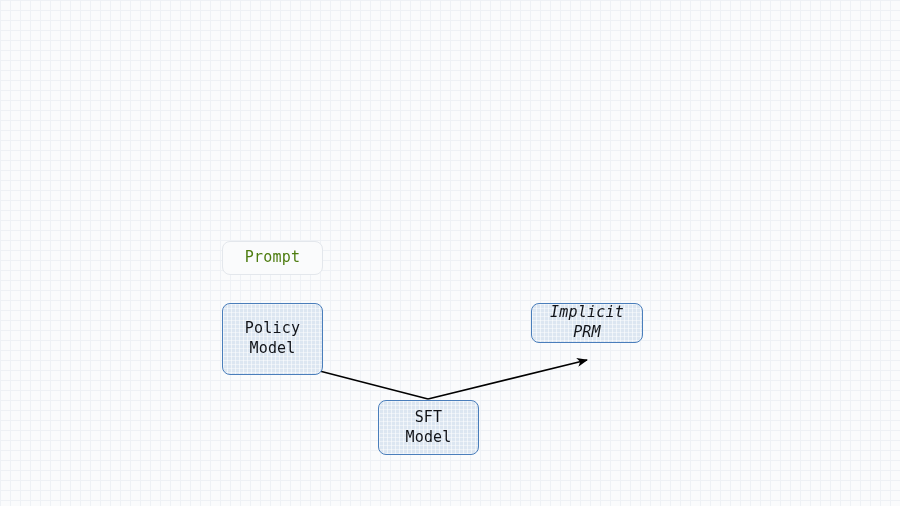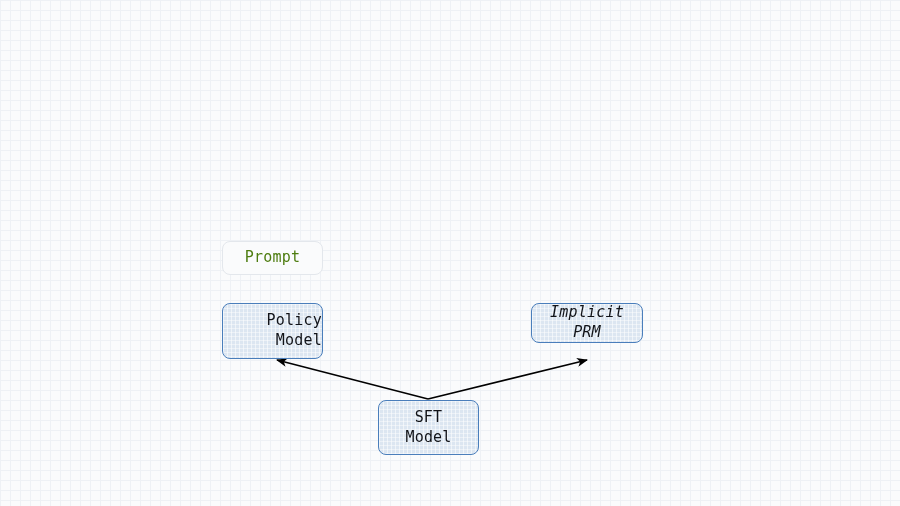--- a/index.html
+++ b/index.html
@@ -62,21 +62,21 @@
 
   .node.ghost {
     border: 1.4px solid #e3e7ec;
     background-color: #fafbfc;
     color: #4d7c0f;
   }
 
   .node .line { display: block; }
 
   #node-prompt   { left: 222px; top: 241px; width: 101px; height: 34px; font-size: 15px; }
-  #node-policy   { left: 222px; top: 303px; width: 101px; height: 56px; align-items: flex-end; }
+  #node-policy   { left: 222px; top: 303px; width: 101px; height: 72px; }
   #node-prm      { left: 531px; top: 303px; width: 112px; height: 40px; font-style: italic; }
   #node-sft      { left: 378px; top: 400px; width: 101px; height: 55px; }
 </style>
 </head>
 <body>
 
 <div id="canvas">
 
   <svg class="edge-layer" viewBox="0 0 900 506" width="900" height="506">
     <defs>

